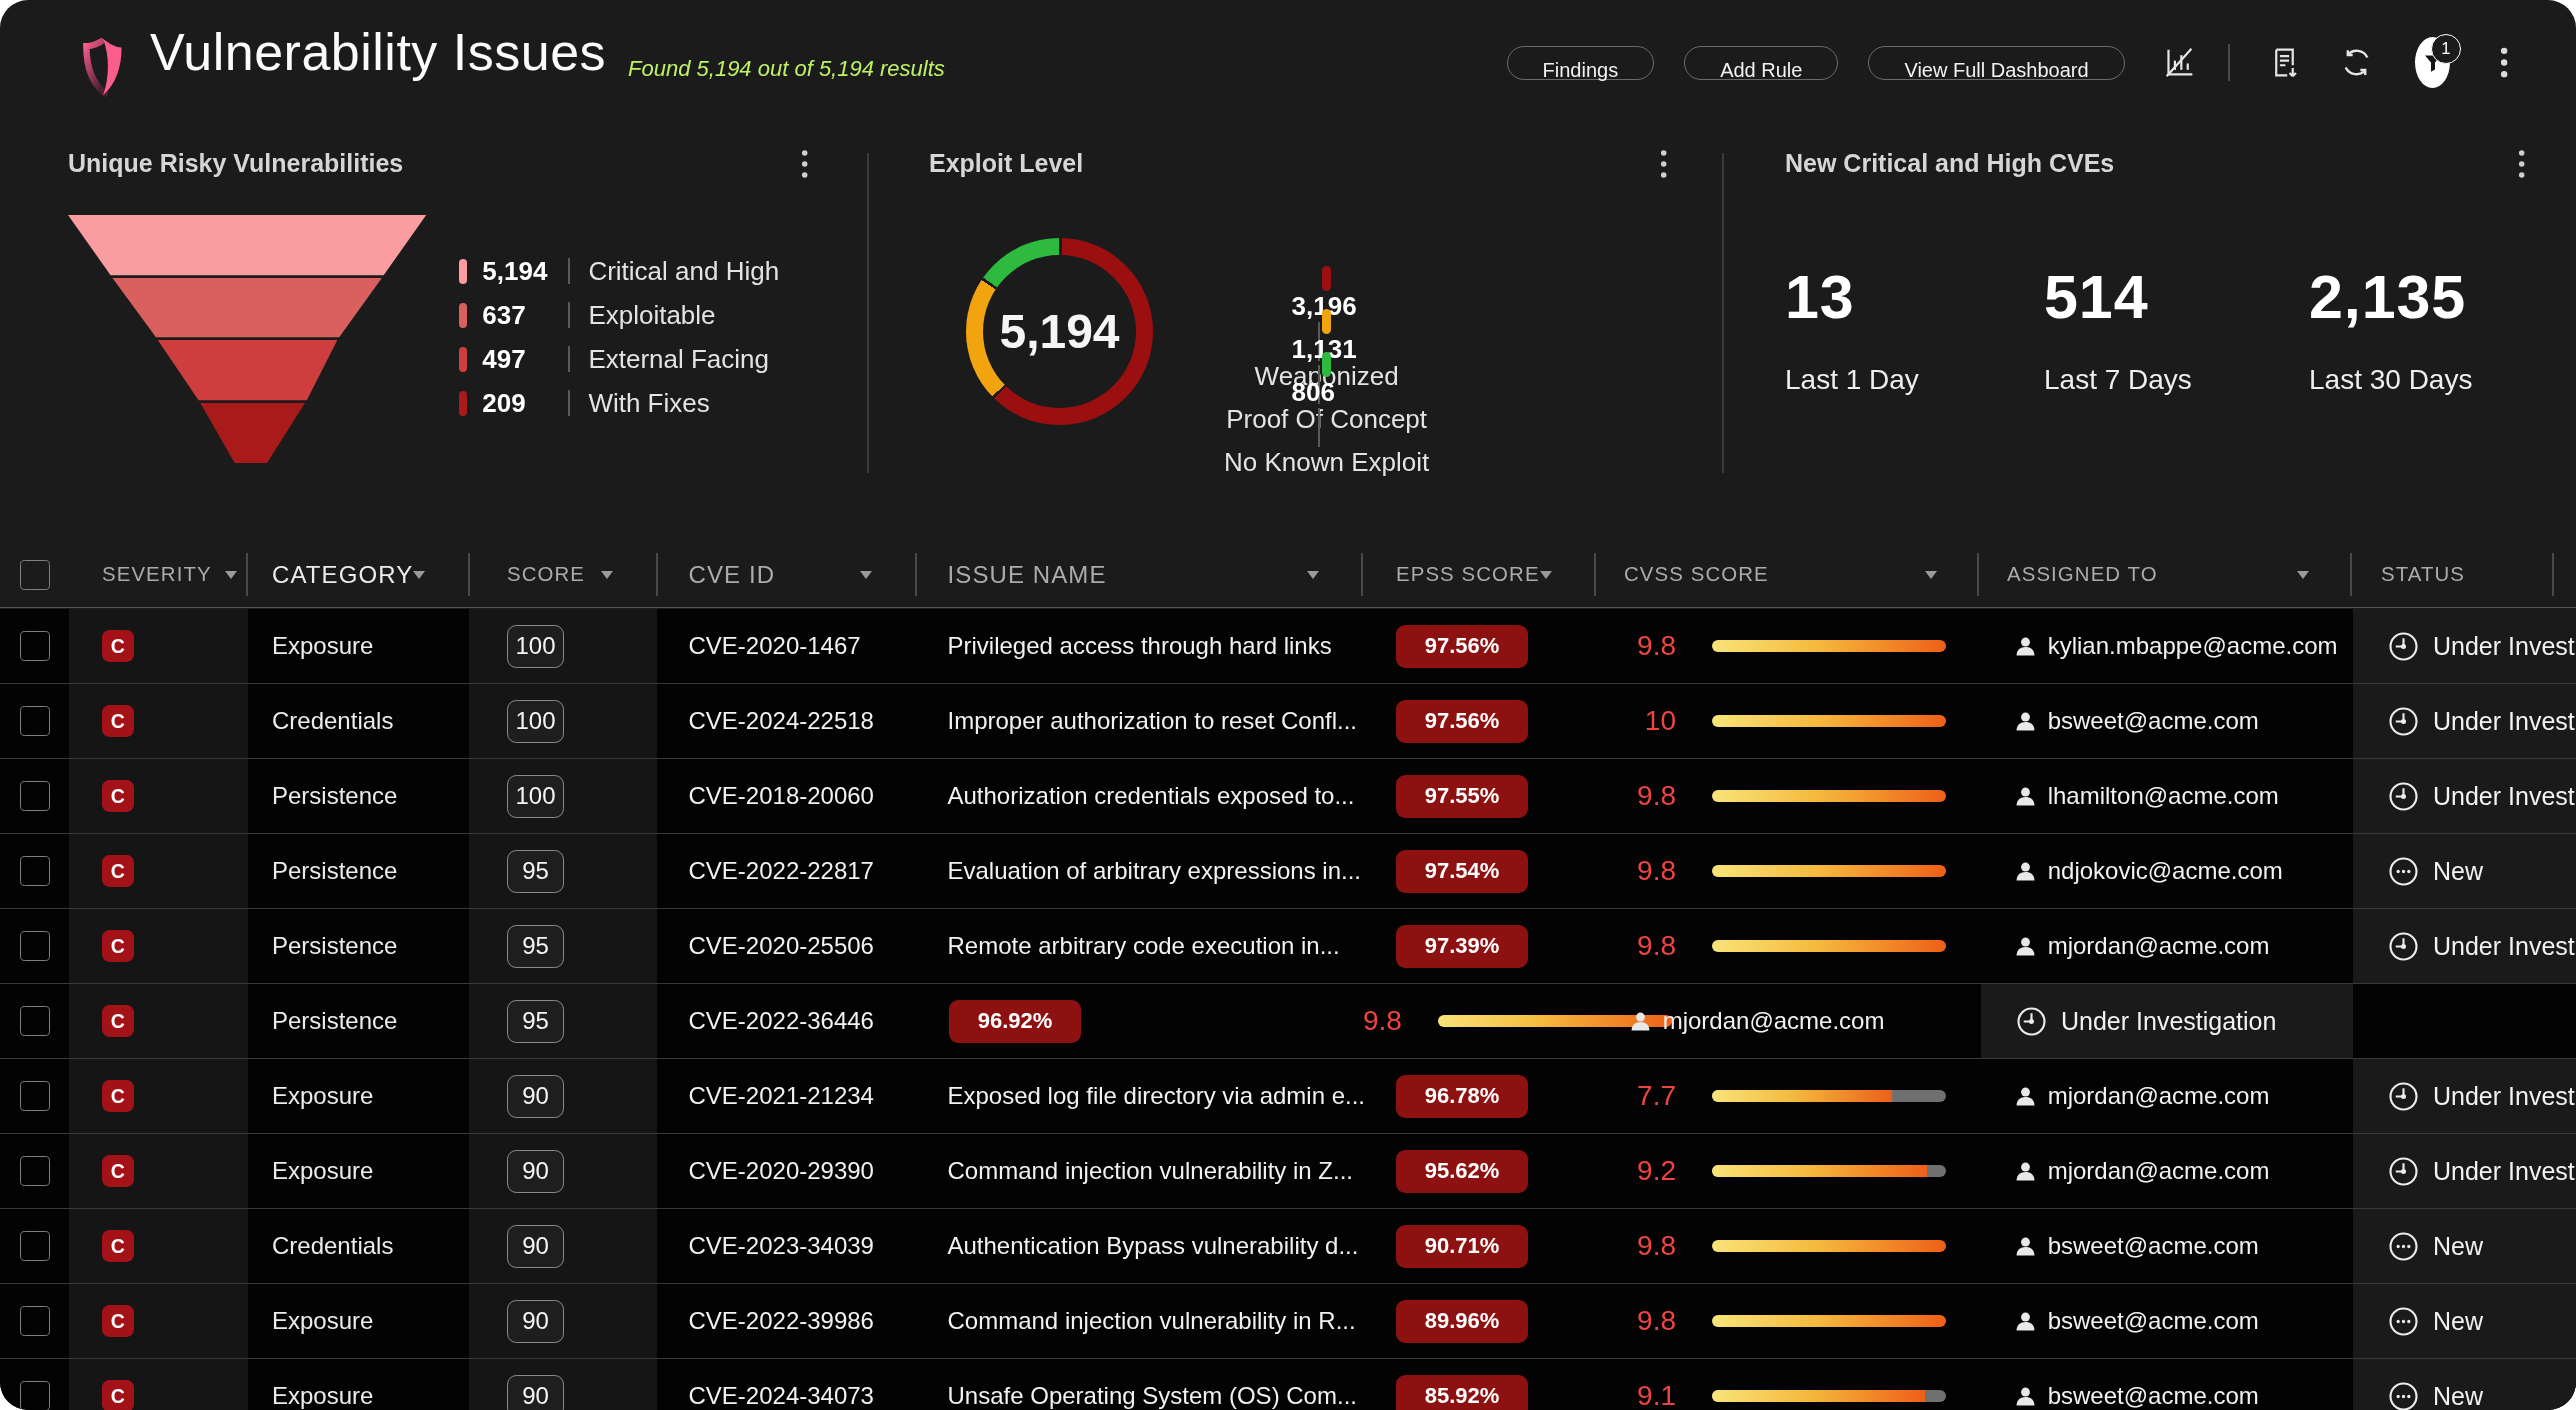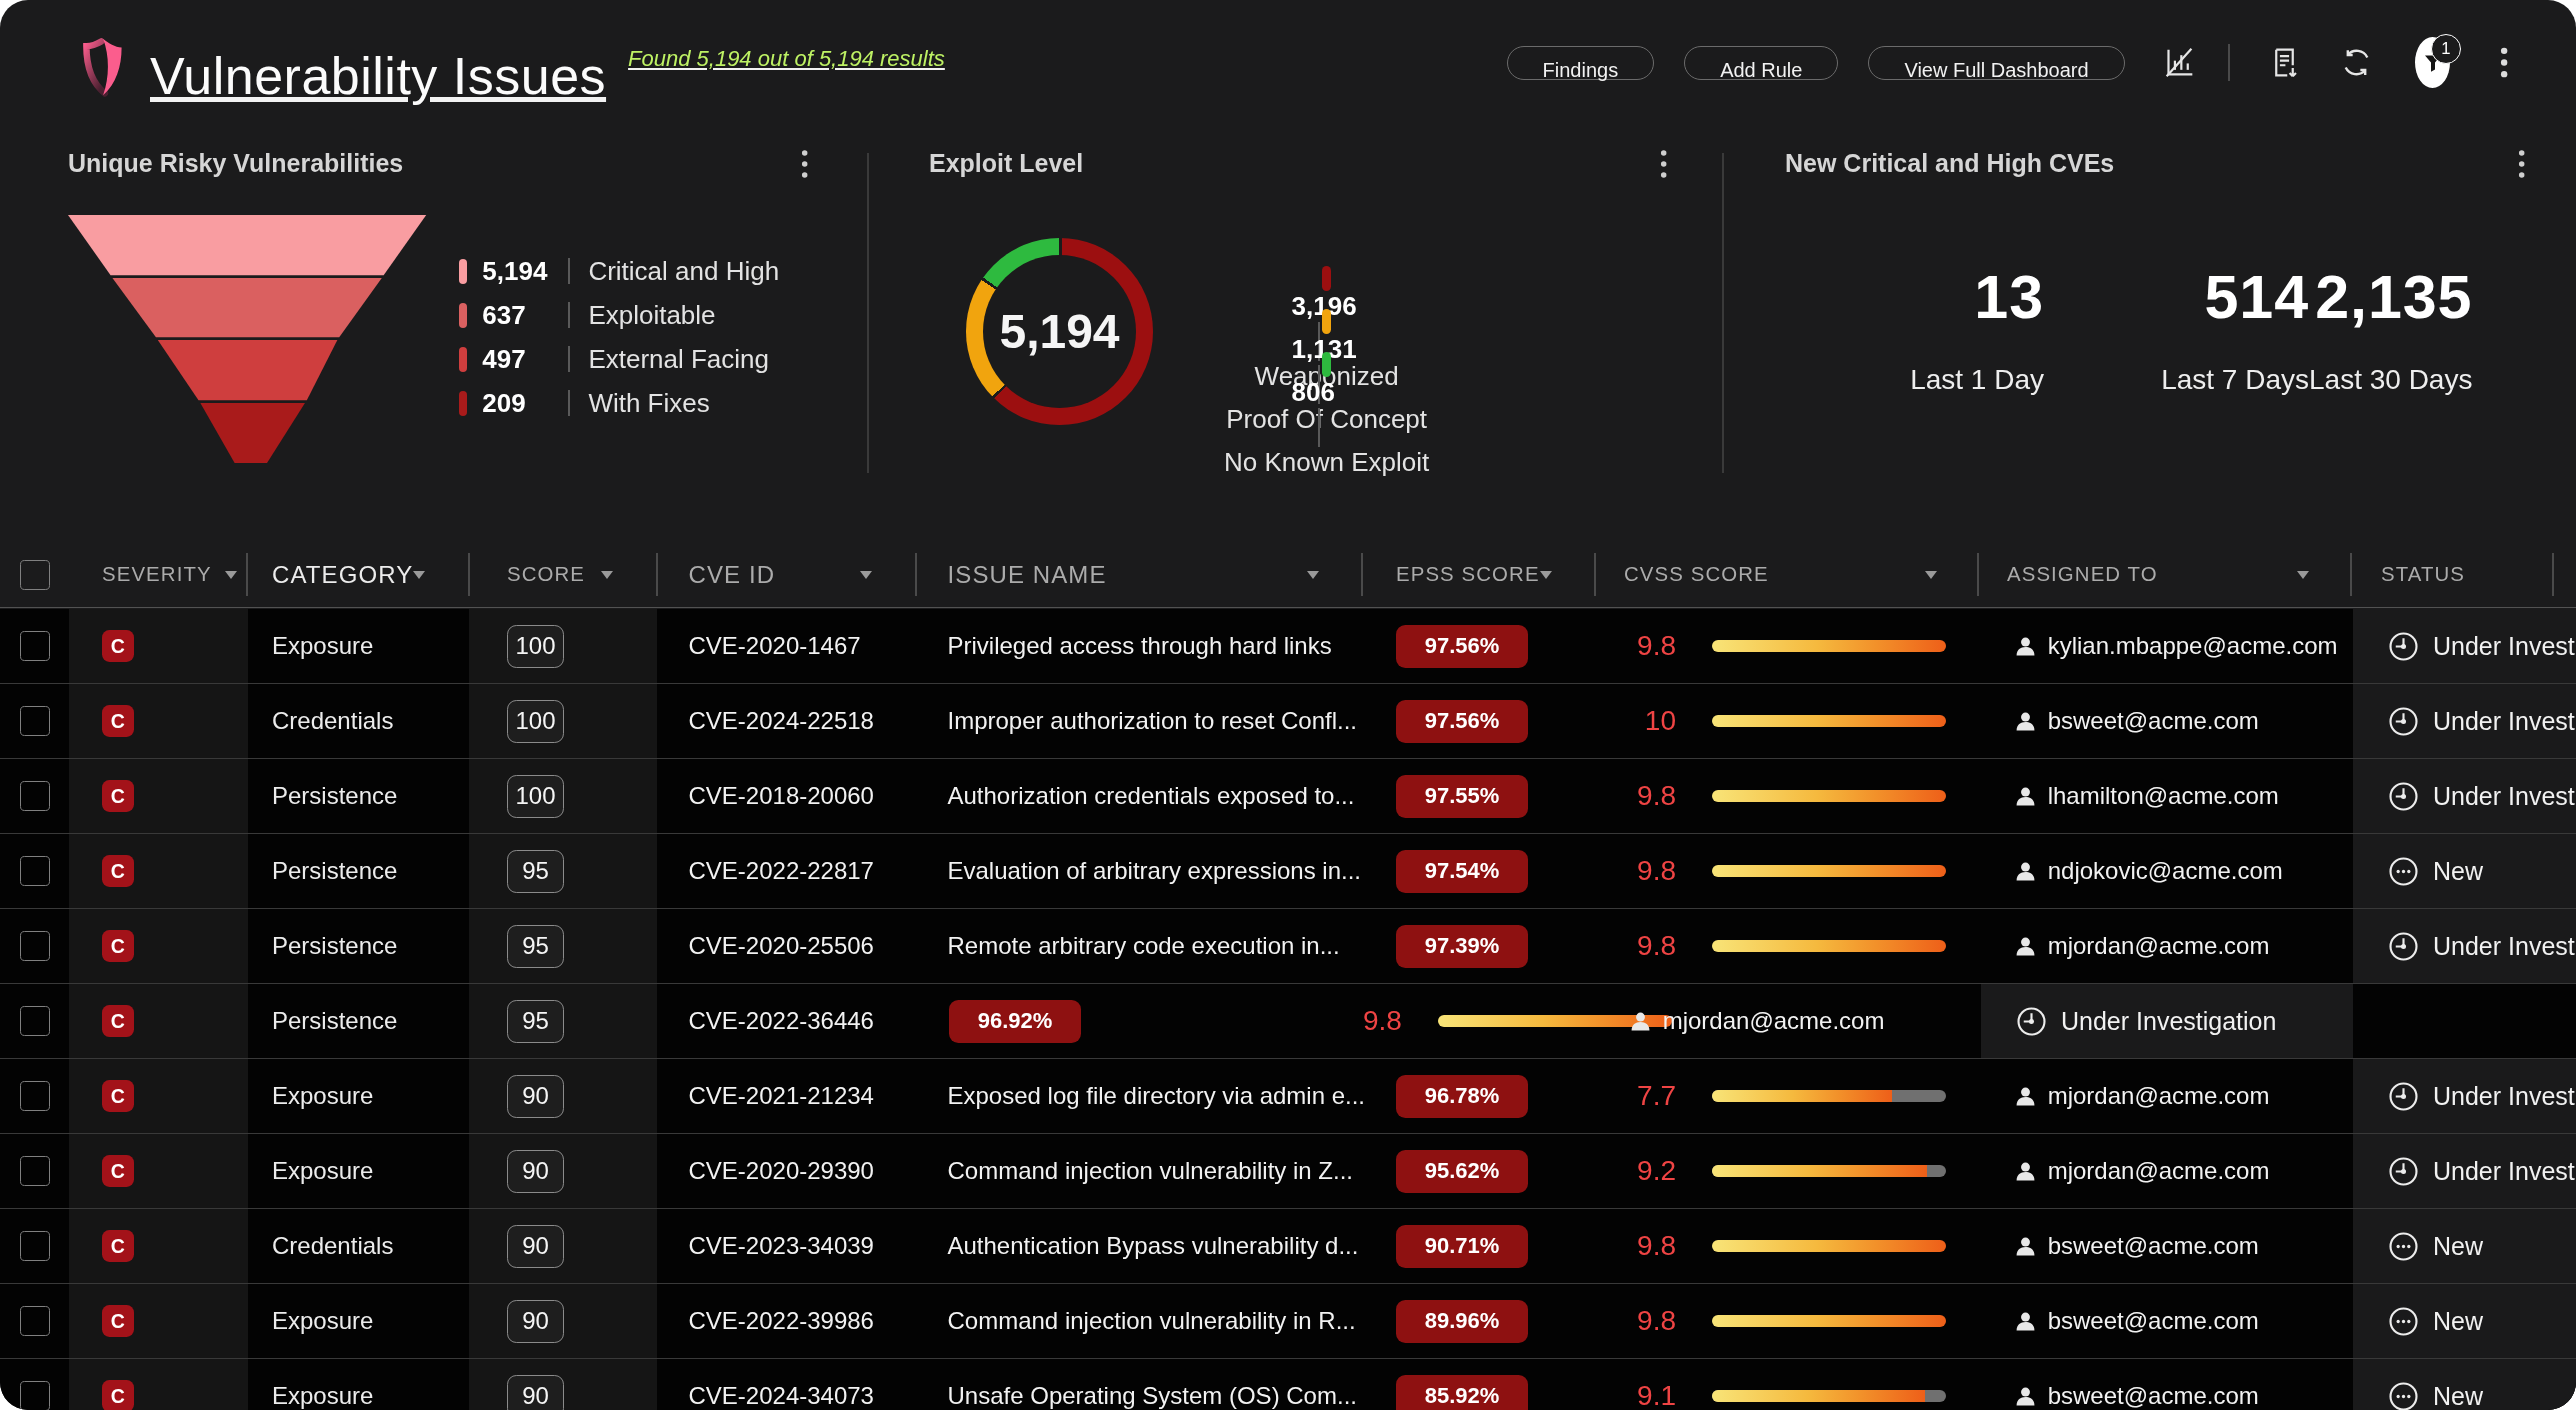--- a/index.html
+++ b/index.html
@@ -1,21 +1,21 @@
 <!DOCTYPE html>
 <html style="font-size:15px"><head>
 <meta charset="utf-8">
 <style>
   html,body{margin:0;padding:0;background:#ffffff;font-family:"Liberation Sans", sans-serif;}
   .screen{position:relative;width:2576px;height:1410px;background:#1b1b1c;border-radius:28px;overflow:hidden;color:#f2f2f2;}
 
   
   .topbar{position:absolute;top:0;left:0;right:0;height:130px;}
   .logo{position:absolute;left:78px;top:35px;width:52px;height:63px;}
-  .titleblock{position:absolute;left:150px;top:46px;display:flex;align-items:flex-start;text-decoration:underline;}
+  .titleblock{position:absolute;left:150px;top:22px;display:flex;align-items:flex-end;}
   .page-title{font-size:52px;font-weight:400;color:#fbfbfb;letter-spacing:0.5px;}
   .page-subtitle{font-size:22px;font-style:italic;color:#bef264;margin-left:22px;}
   .actions{position:absolute;right:54px;top:44px;display:flex;align-items:center;}
   .pill-btn{height:34px;line-height:46px;padding:0 35px;border:1.9px solid #6b6b6b;border-radius:26px;
             background:transparent;color:#f2f2f2;font-size:20px;font-family:inherit;margin-left:30px;cursor:pointer;}
   .icon-btn{margin-left:37px;width:35px;height:35px;display:flex;align-items:center;justify-content:center;cursor:pointer;position:relative;}
   .vsep{width:1.9px;height:37px;background:#4a4a4a;margin-left:31.5px;}
   .filter-circle{width:51px;height:51px;border-radius:50%;background:#ffffff;display:flex;align-items:center;justify-content:center;}
   .filter-badge{position:absolute;top:-11px;right:-11px;width:28px;height:28px;border-radius:50%;
                 background:#1b1b1c;border:1.9px solid #ffffff;color:#fff;font-size:16.7px;display:flex;align-items:center;justify-content:center;}
@@ -37,21 +37,21 @@
   .ldiv{width:1.9px;height:26px;background:#5a5a5a;margin:0 18.5px 0 3.7px;flex:none;}
   .d-legend .ldiv{height:39px;}
   .llab{font-size:26px;color:#e3e3e3;white-space:nowrap;}
 
   .donut{position:absolute;left:966px;top:108px;width:187px;height:187px;border-radius:50%;}
   .donut::after{content:"";position:absolute;inset:16.7px;border-radius:50%;background:#1b1b1c;}
   .donut-center{position:absolute;left:966px;top:108px;width:187px;height:187px;display:flex;align-items:center;justify-content:center;
                 font-size:48px;font-weight:600;color:#f5f5f5;z-index:2;}
 
   .cve-stats{position:absolute;left:1785px;top:132px;display:flex;}
-  .stat{display:flex;flex-direction:column;align-items:flex-end;}
+  .stat{display:flex;flex-direction:column;}
   .stat:nth-child(1){width:259px;} .stat:nth-child(2){width:265px;}
   .stat-value{font-size:61px;font-weight:600;color:#fff;letter-spacing:0.9px;}
   .stat-label{font-size:28px;color:#eeeeee;margin-top:31.5px;}
 
   
   .grid{display:grid;grid-template-columns:69px 179px 221px 188px 259px 447px 233px 385px 372px 226px;}
   .thead{position:absolute;top:542px;left:0;right:0;height:65px;border-bottom:1.9px solid #525252;}
   .th{display:flex;align-items:center;font-size:20.4px;color:#ababab;letter-spacing:1.1px;white-space:nowrap;cursor:pointer;}
   .tri{width:0;height:0;border-left:6.5px solid transparent;border-right:6.5px solid transparent;border-top:8.3px solid #9a9a9a;flex:none;}
   .sp{flex:1;}

